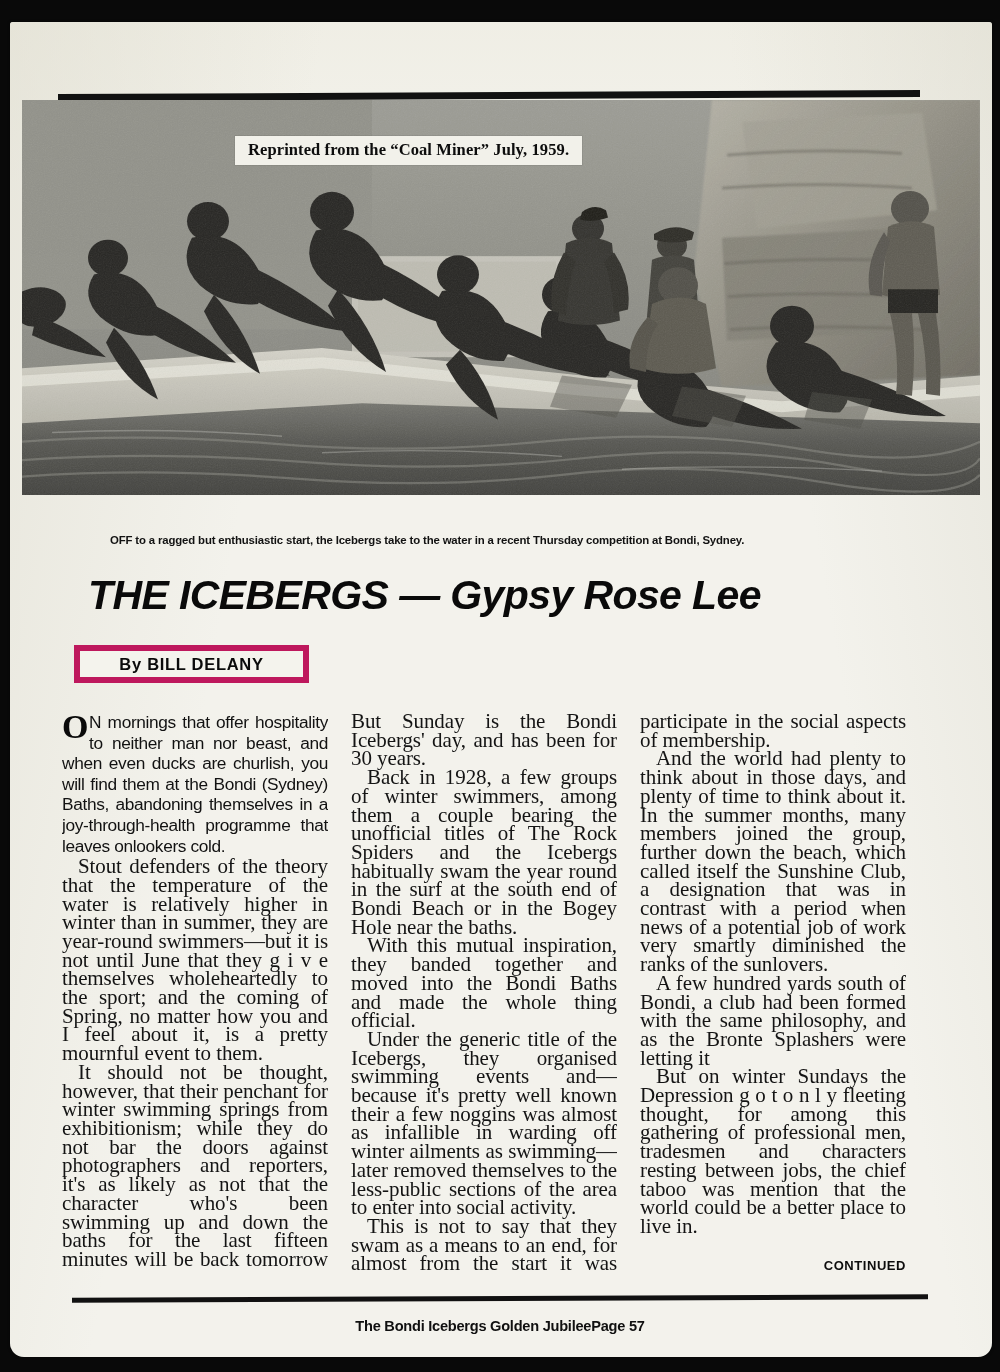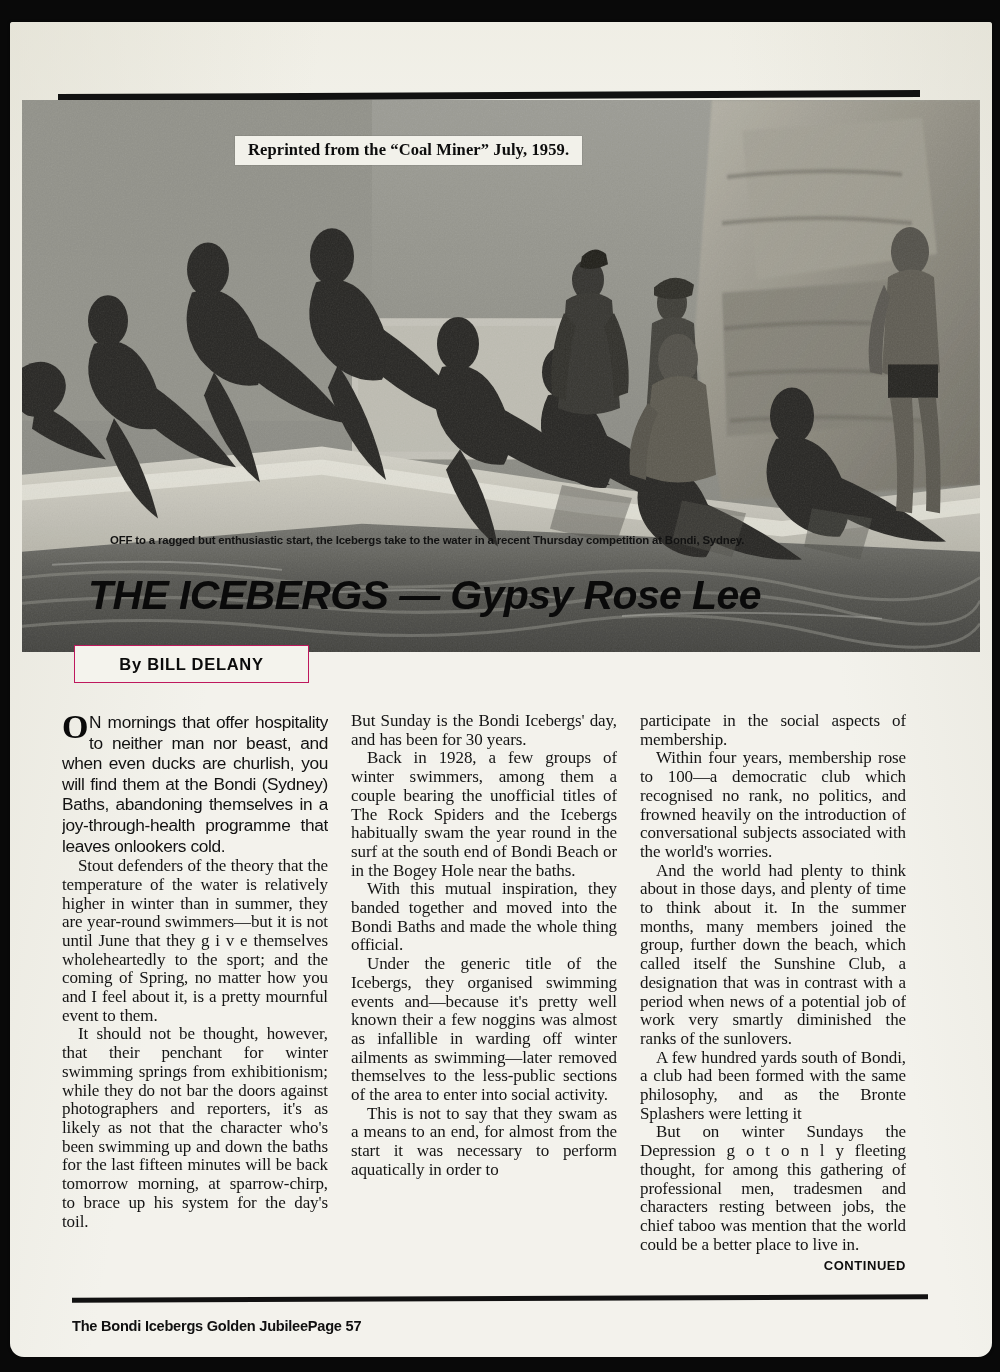--- a/index.html
+++ b/index.html
@@ -44,21 +44,21 @@
     left: 48px; top: 70px;
     width: 862px; height: 7px;
     background: #111;
     transform: rotate(-0.28deg);
   }
 
   
   #photo-frame {
     position: absolute;
     left: 12px; top: 78px;
-    width: 958px; height: 552px;
+    width: 958px; height: 395px;
     overflow: hidden;
     background: #6d6d68;
   }
   #photo-canvas { position: absolute; inset: 0; }
   #photo-canvas svg { display: block; width: 100%; height: 100%; }
 
   
   #reprint-banner {
     position: absolute;
     left: 213px; top: 36px;
@@ -103,21 +103,21 @@
     white-space: nowrap;
   }
   #headline-line-1 { left: 78px; top: 4px; }
   #headline-line-2 { left: 332px; top: 62px; }
 
   
   #byline-box {
     position: absolute;
     left: 64px; top: 623px;
     width: 235px; height: 38px;
-    border: 1px solid #be185d;
+    border: 6px solid #be185d;
     background: #f4f3ed;
     display: flex;
     align-items: center;
     justify-content: center;
   }
   #byline-text {
     font-family: "Liberation Sans", sans-serif;
     font-weight: bold;
     font-size: 16.5px;
     letter-spacing: 0.7px;
@@ -158,21 +158,21 @@
     font-weight: bold;
     font-size: 34px;
     line-height: 28px;
     margin: 1px 1px 0 0;
     color: #0a0a0a;
   }
 
   
   .body-para {
     font-family: "Liberation Serif", serif;
-    font-size: 17px;
+    font-size: 21px;
     line-height: 18.7px;
     letter-spacing: -0.1px;
     color: #141414;
     text-align: justify;
     text-indent: 16px;
     margin: 0;
     word-spacing: 0.1px;
   }
   .body-para.first-in-col { text-indent: 0; }
 
@@ -193,21 +193,21 @@
     left: 62px; top: 1274px;
     width: 856px; height: 5px;
     background: #111;
     transform: rotate(-0.22deg);
   }
   #footer-row {
     position: absolute;
     left: 62px; top: 1296px;
     width: 856px;
     display: flex;
-    justify-content: flex-start;
+    justify-content: center;
     align-items: baseline;
   }
   .footer-text {
     font-family: "Liberation Sans", sans-serif;
     font-weight: bold;
     font-size: 14.6px;
     letter-spacing: -0.25px;
     color: #101010;
     white-space: nowrap;
   }
@@ -388,21 +388,20 @@
       <div class="column" id="column-2">
         <p class="body-para first-in-col">But Sunday is the Bondi Icebergs' day, and has been for 30 years.</p>
         <p class="body-para">Back in 1928, a few groups of winter swimmers, among them a couple bearing the unofficial titles of The Rock Spiders and the Icebergs habitually swam the year round in the surf at the south end of Bondi Beach or in the Bogey Hole near the baths.</p>
         <p class="body-para">With this mutual inspiration, they banded together and moved into the Bondi Baths and made the whole thing official.</p>
         <p class="body-para">Under the generic title of the Icebergs, they organised swimming events and—because it's pretty well known their a few noggins was almost as infallible in warding off winter ailments as swimming—later removed themselves to the less-public sections of the area to enter into social activity.</p>
         <p class="body-para">This is not to say that they swam as a means to an end, for almost from the start it was necessary to perform aquatically in order to</p>
       </div>
 
       <div class="column" id="column-3">
         <p class="body-para first-in-col">participate in the social aspects of membership.</p>
-        <p class="body-para">Within four years, membership rose to 100—a democratic club which recognised no rank, no politics, and frowned heavily on the introduction of conversational subjects associated with the world's worries.</p>
         <p class="body-para">And the world had plenty to think about in those days, and plenty of time to think about it. In the summer months, many members joined the group, further down the beach, which called itself the Sunshine Club, a designation that was in contrast with a period when news of a potential job of work very smartly diminished the ranks of the sunlovers.</p>
         <p class="body-para">A few hundred yards south of Bondi, a club had been formed with the same philosophy, and as the Bronte Splashers were letting it</p>
         <p class="body-para">But on winter Sundays the Depression g o t o n l y fleeting thought, for among this gathering of professional men, tradesmen and characters resting between jobs, the chief taboo was mention that the world could be a better place to live in.</p>
         <div id="continued-flag">CONTINUED</div>
       </div>
 
     </div>
 
     <div id="footer-rule"></div>
     <div id="footer-row">

